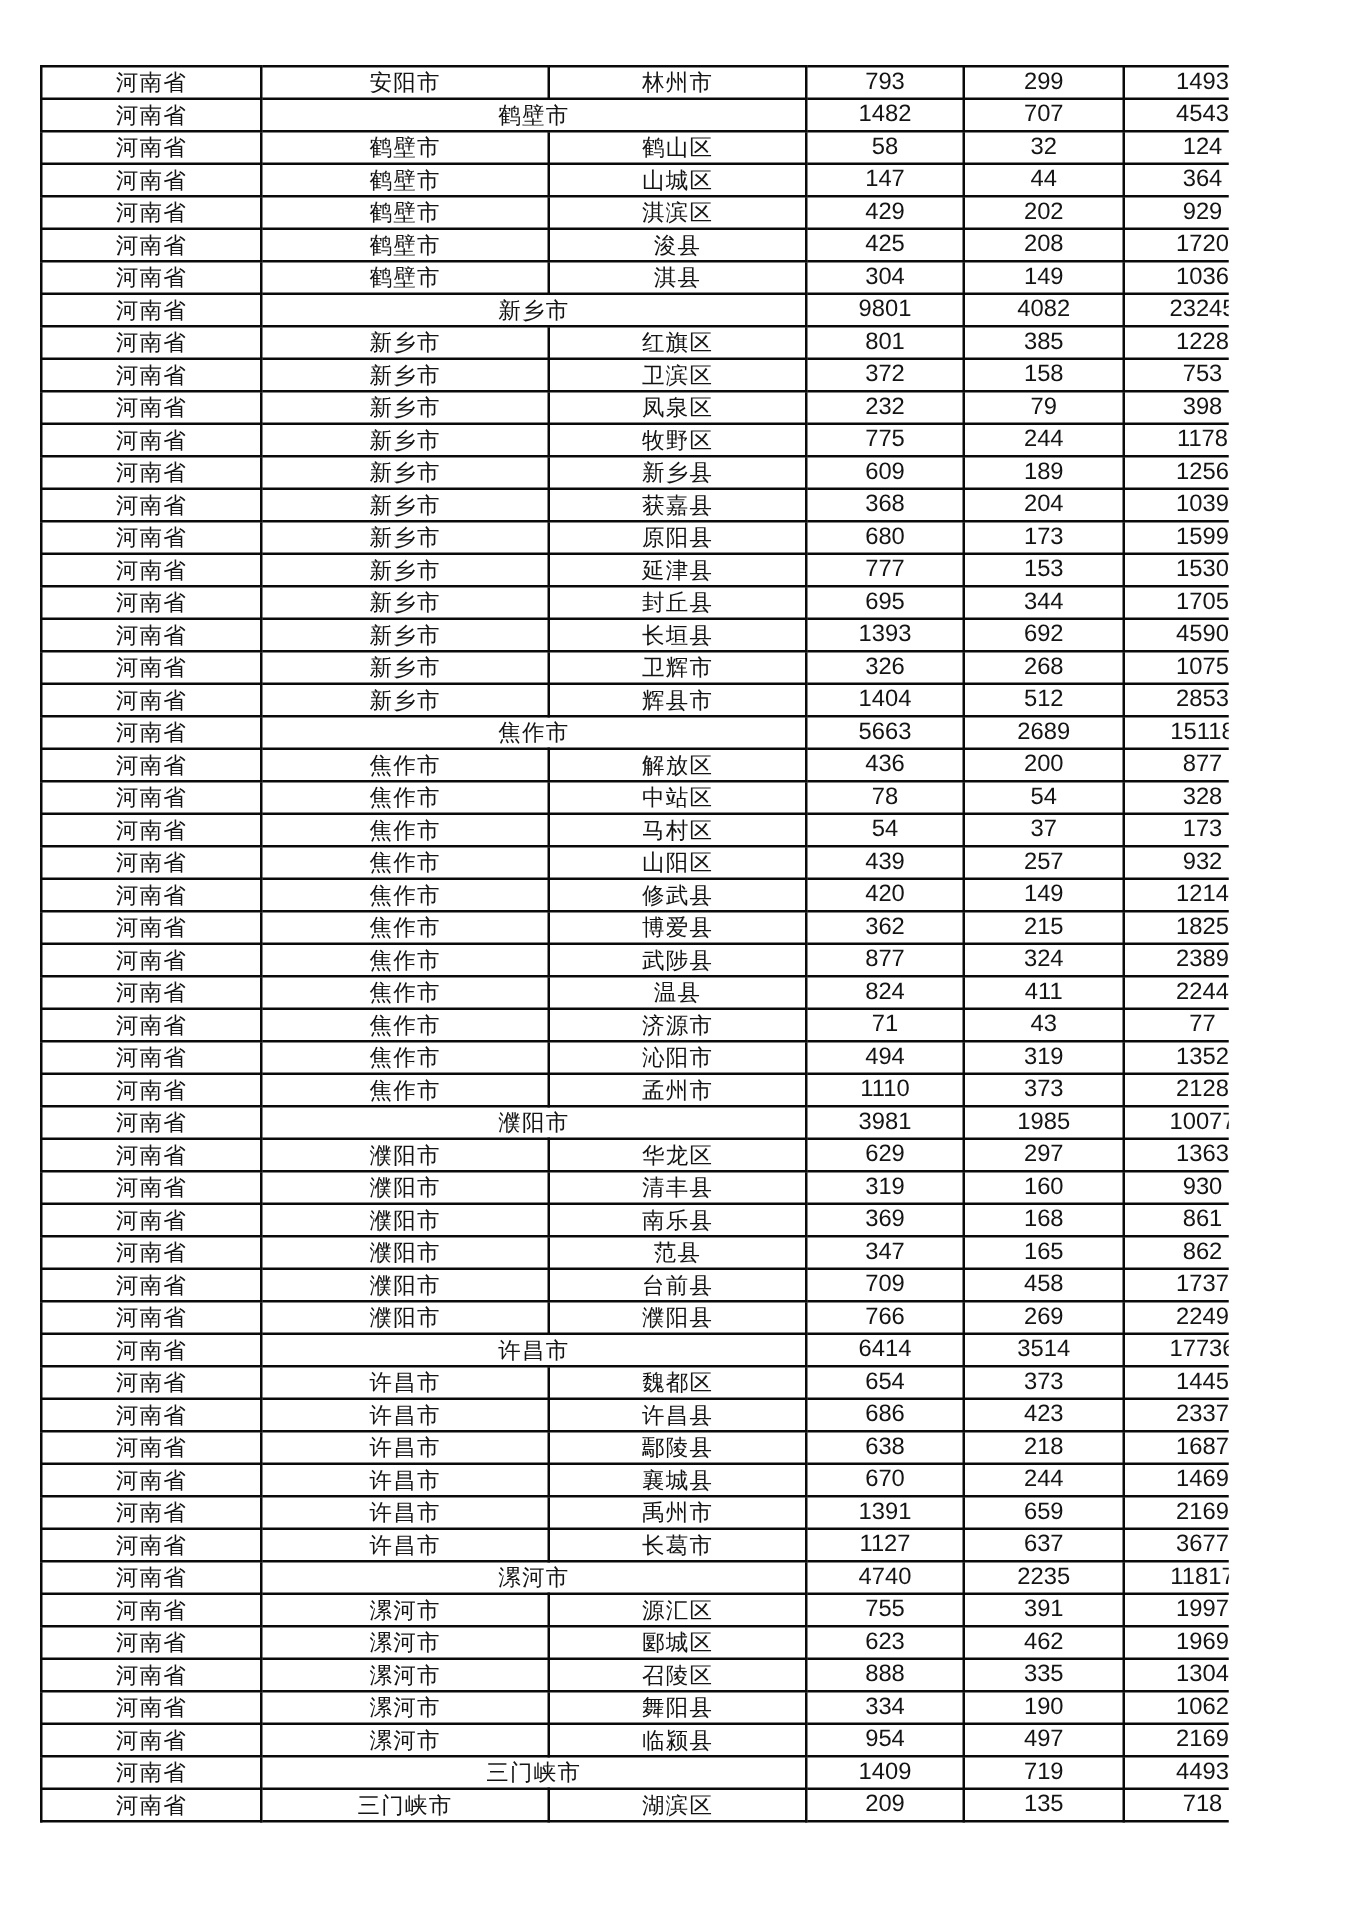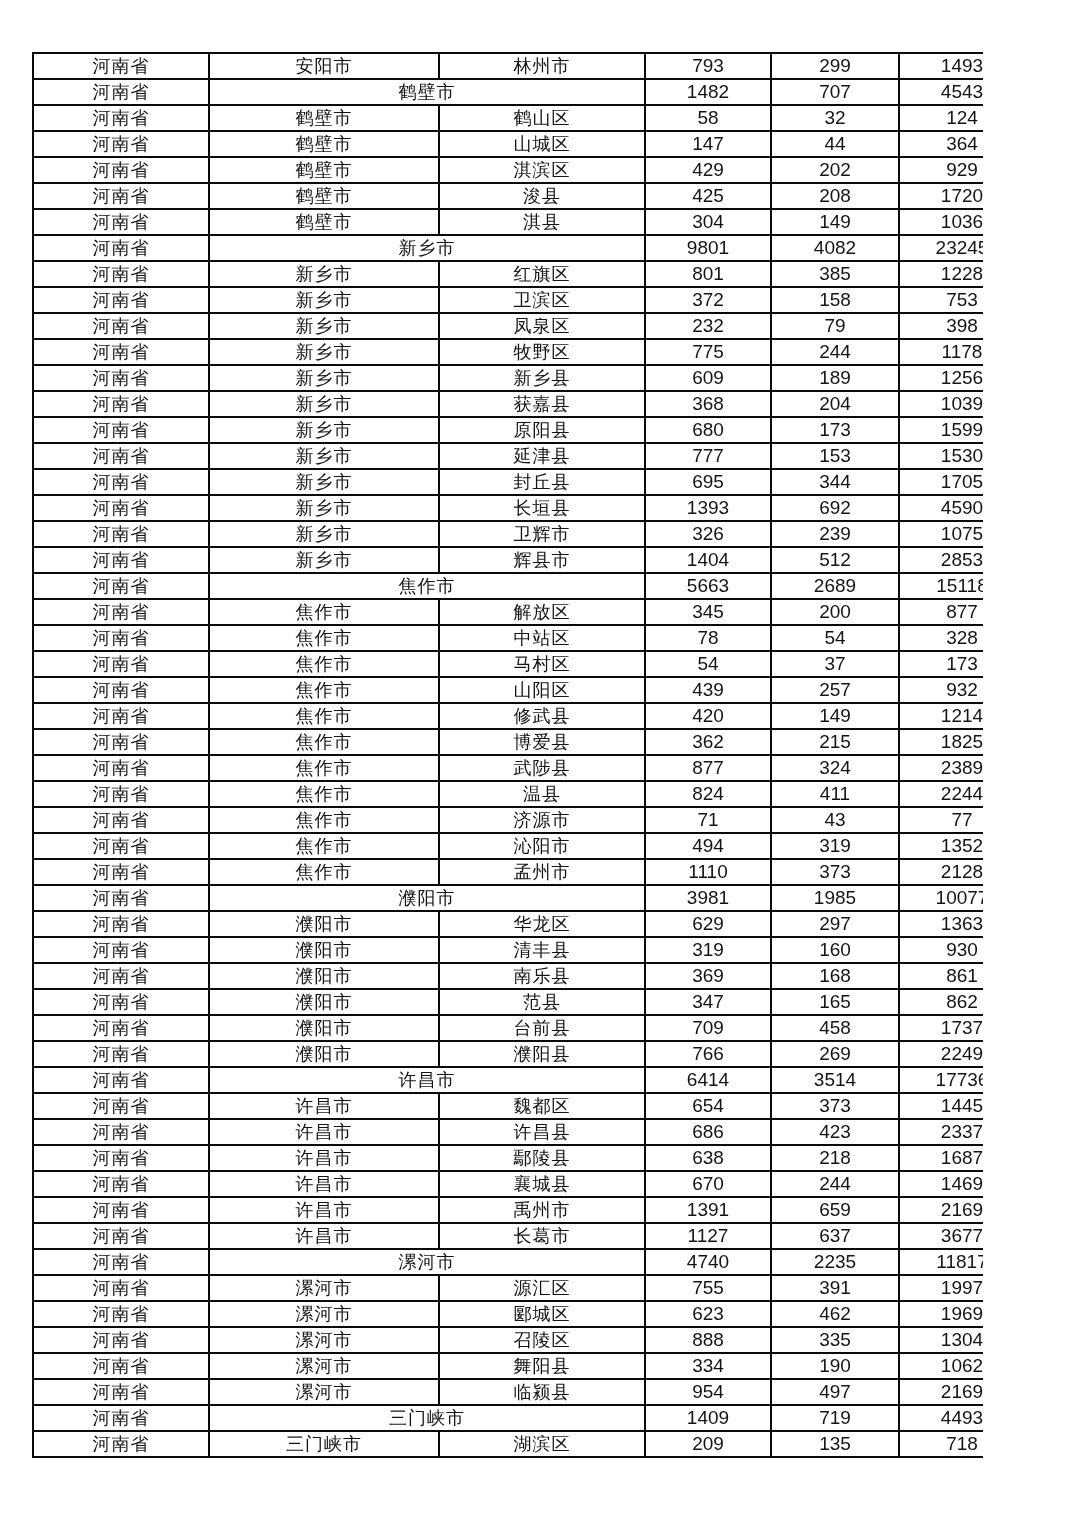--- a/index.html
+++ b/index.html
@@ -202,21 +202,21 @@
           <td>长垣县</td>
           <td class="num">1393</td>
           <td class="num">692</td>
           <td class="num">4590</td>
         </tr>
         <tr>
           <td>河南省</td>
           <td>新乡市</td>
           <td>卫辉市</td>
           <td class="num">326</td>
-          <td class="num">239</td>
+          <td class="num">268</td>
           <td class="num">1075</td>
         </tr>
         <tr>
           <td>河南省</td>
           <td>新乡市</td>
           <td>辉县市</td>
           <td class="num">1404</td>
           <td class="num">512</td>
           <td class="num">2853</td>
         </tr>
@@ -224,21 +224,21 @@
           <td>河南省</td>
           <td colspan="2">焦作市</td>
           <td class="num">5663</td>
           <td class="num">2689</td>
           <td class="num">15118</td>
         </tr>
         <tr>
           <td>河南省</td>
           <td>焦作市</td>
           <td>解放区</td>
-          <td class="num">345</td>
+          <td class="num">436</td>
           <td class="num">200</td>
           <td class="num">877</td>
         </tr>
         <tr>
           <td>河南省</td>
           <td>焦作市</td>
           <td>中站区</td>
           <td class="num">78</td>
           <td class="num">54</td>
           <td class="num">328</td>

